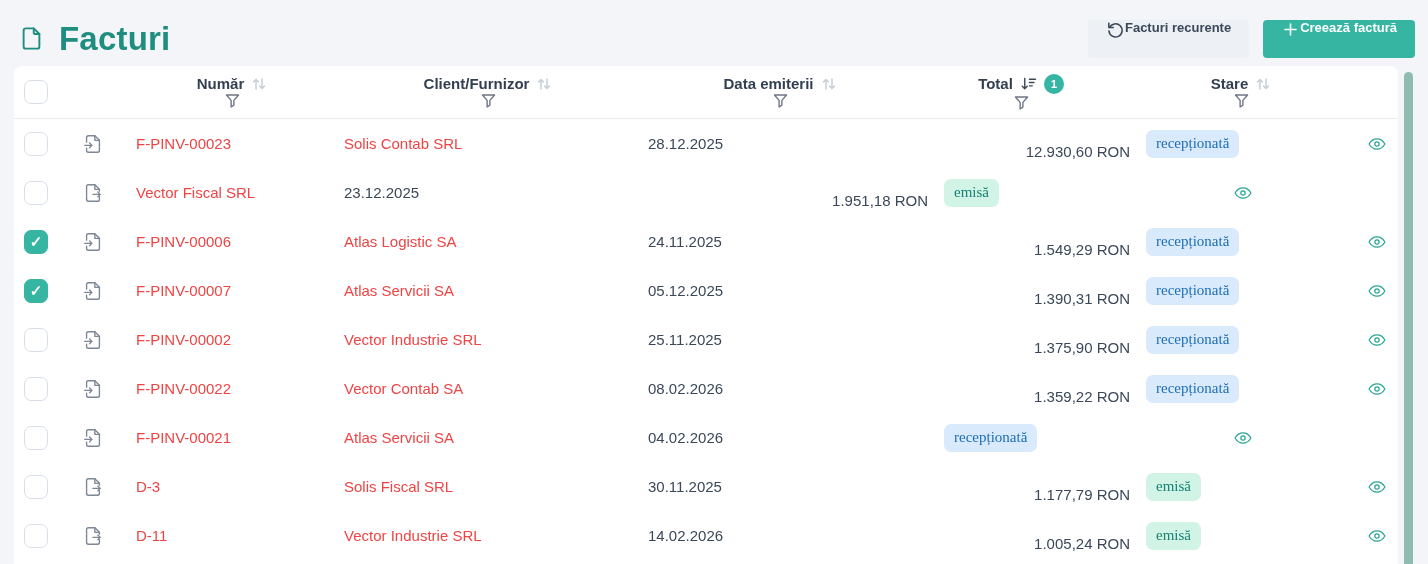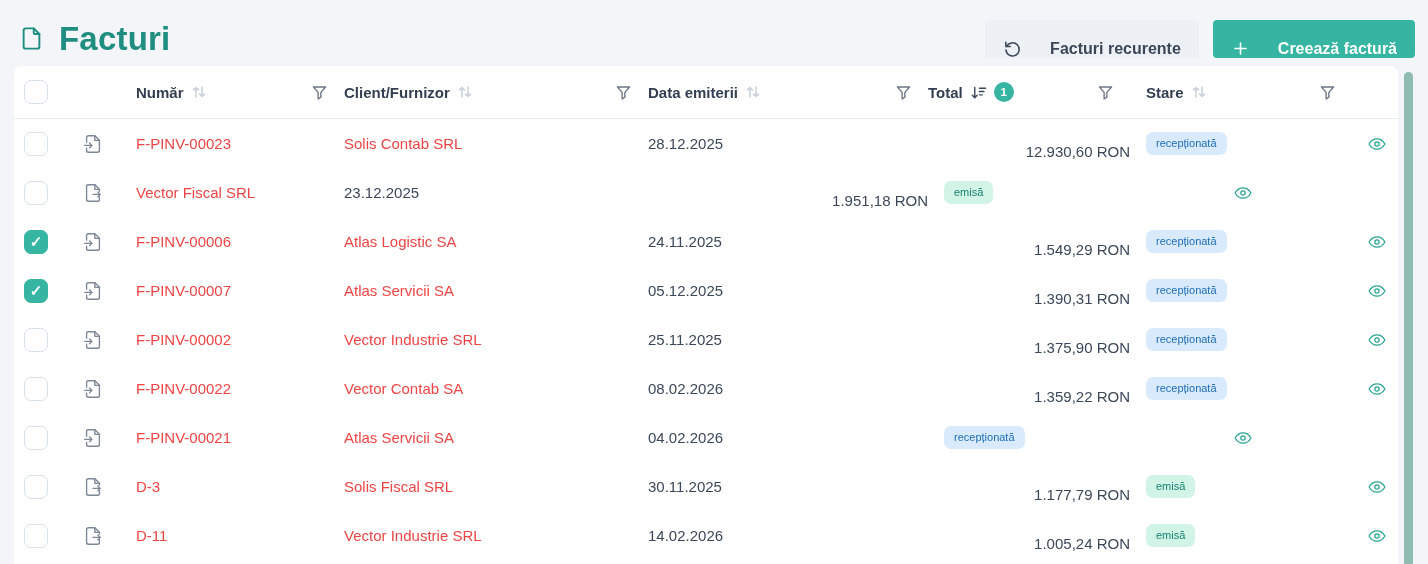--- a/index.html
+++ b/index.html
@@ -10,60 +10,60 @@
     color:#3b4859;
     position:relative;
     font-size:15px;
   }
   
   .topbar { display:flex; align-items:center; padding:13px 13px 0 18px; height:64px; }
   .title-wrap { display:flex; align-items:center; gap:14px; }
   .title-icon { color:#1f8d80; display:flex; }
   .page-title { font-size:33px; font-weight:700; color:#1f8d80; letter-spacing:.2px; }
   .spacer { flex:1; }
-  .btn { display:flex; align-items:flex-end; gap:28px; height:38px; padding:0 18px;
-         border:none; border-radius:4px; font-size:16px; font-weight:700; cursor:pointer;
+  .btn { display:flex; align-items:flex-start; gap:0; height:38px; padding:0 18px;
+         border:none; border-radius:4px; font-size:13px; font-weight:700; cursor:pointer;
          font-family:"Liberation Sans",sans-serif; }
   .btn-recurring { background:#edf0f5; color:#3b4859; margin-right:14px; }
   .btn-create { background:#35b5a2; color:#ffffff; }
   .btn svg { display:block; }
 
   
   .card { position:absolute; left:14px; top:66px; width:1384px; bottom:0;
           background:#ffffff; border-radius:8px 8px 0 0; }
   .thead, .trow {
     display:grid;
     grid-template-columns:56px 66px 208px 304px 280px 202px 226px 1fr;
     align-items:center;
   }
   .thead { height:53px; border-bottom:1px solid #e9edf2; font-weight:700; color:#333f51; }
   .trow  { height:49px; }
   .cell  { display:flex; align-items:center; min-width:0; }
-  .hcell { display:flex; align-items:center; justify-content:space-between; padding-right:16px; }
+  .hcell { display:flex; align-items:center; justify-content:space-between; padding-right:16px;flex-direction:column; }
   .hgroup { display:flex; align-items:center; gap:7px; }
   .c-check { padding-left:10px; }
   .c-icon  { padding-left:12px; color:#7d8795; }
   .c-total { justify-content:flex-end;margin-top:16px; }
   .c-stare { padding-left:16px; }
   .c-action{ justify-content:center; }
 
   .checkbox { width:24px; height:24px; border:1px solid #d9dfe9; border-radius:7px;
               background:#fff; display:flex; align-items:center; justify-content:center;
               cursor:pointer; }
   .checkbox.checked { background:#35b5a2; border-color:#35b5a2; }
   .tick { color:#fff; font-size:15px; font-weight:700; line-height:1; }
 
   .tlink { color:#ef4444; text-decoration:none; cursor:pointer; }
   .sort-pair { color:#c9cfd9; display:flex; }
   .sort-active { color:#3b4859; display:flex; }
   .filter-icon { color:#6d7684; display:flex; cursor:pointer; }
   .sort-badge { width:20px; height:20px; border-radius:50%; background:#35b5a2; color:#fff;
                 font-size:11.5px; font-weight:700; display:flex; align-items:center;
                 justify-content:center; }
-  .badge { font-size:11px; padding:5px 10px 6px; border-radius:7px; white-space:nowrap; }
+  .badge { font-size:15px; padding:5px 10px 6px; border-radius:7px; white-space:nowrap;font-family:Liberation Serif, serif; }
   .badge.received { background:#d9eafc; color:#1e6eb5; }
   .badge.issued   { background:#d2f4e6; color:#178273; }
   .eye { color:#2ba595; display:flex; cursor:pointer; }
 
   
   .scroll-thumb { position:absolute; right:15px; top:72px; bottom:-6px; width:9px;
                   border-radius:10px; background:#8fbcb0; }
 </style>
 </head>
 <body>

